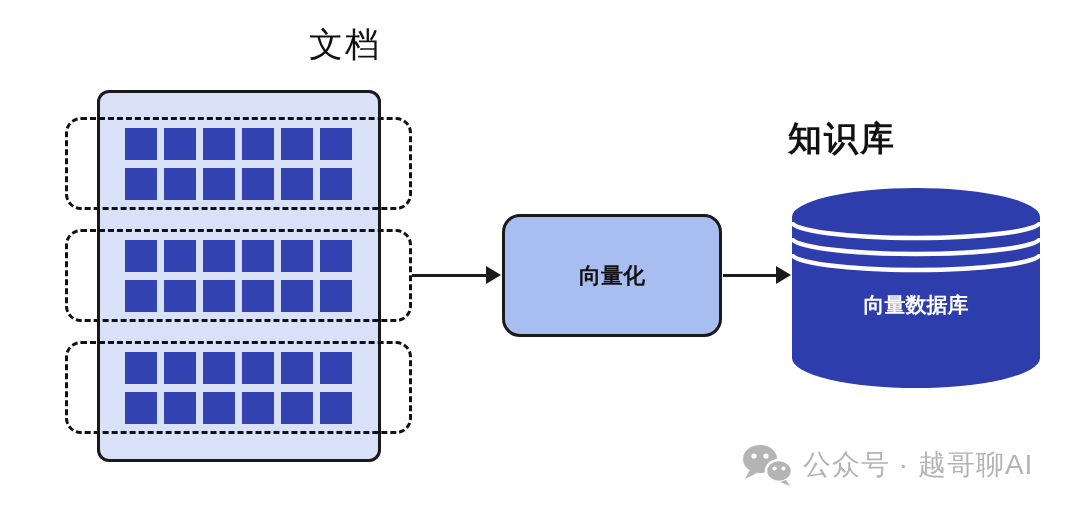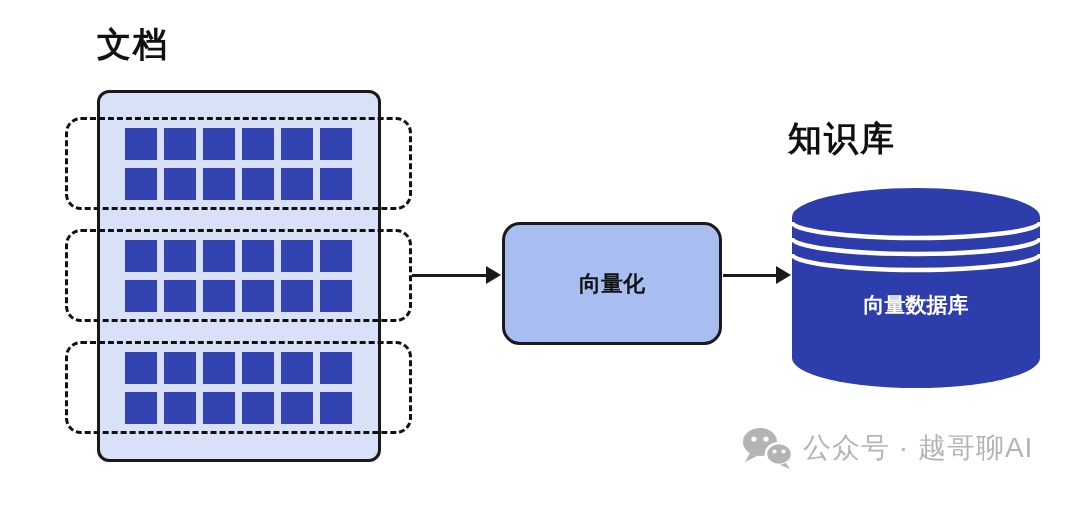--- a/index.html
+++ b/index.html
@@ -19,23 +19,23 @@
     position: relative;
     width: 1080px;
     height: 508px;
     background: var(--background);
     overflow: hidden;
   }
 
   .doc-title {
     position: absolute;
     left: 97px; top: 22px; width: 284px;
-    text-align: left;
+    text-align: right;
     font-size: 34px;
-    font-weight: bold;
+    font-weight: normal;
     color: #111;
     letter-spacing: 2px;
   }
 
   .doc-box {
     position: absolute;
     left: 97px; top: 90px;
     width: 284px; height: 372px;
     background: var(--document-fill);
     border: 3px solid var(--stroke);
@@ -92,21 +92,20 @@
     border-radius: 18px;
     display: flex;
     flex-direction: column;
     align-items: center;
     justify-content: center;
     color: #111;
     font-size: 22px;
     font-weight: 600;
     line-height: 37px;
     text-align: center;
-    margin-top: 8px;
   }
 
   .kb-title {
     position: absolute;
     left: 788px; top: 116px;
     width: 256px;
     font-size: 34px;
     font-weight: bold;
     color: #111;
     letter-spacing: 2px;
@@ -119,21 +118,21 @@
 
   .cyl-label {
     font-family: "Liberation Sans", "DejaVu Sans", sans-serif;
     font-size: 21px;
     font-weight: bold;
     fill: #ffffff;
   }
 
   .watermark {
     position: absolute;
-    left: 741px; top: 427px;
+    left: 741px; top: 444px;
     display: flex;
     align-items: center;
     gap: 10px;
     color: var(--watermark-gray);
     font-size: 28px;
   }
   .watermark-text { white-space: nowrap; letter-spacing: 1px; }
 </style>
 </head>
 <body>

